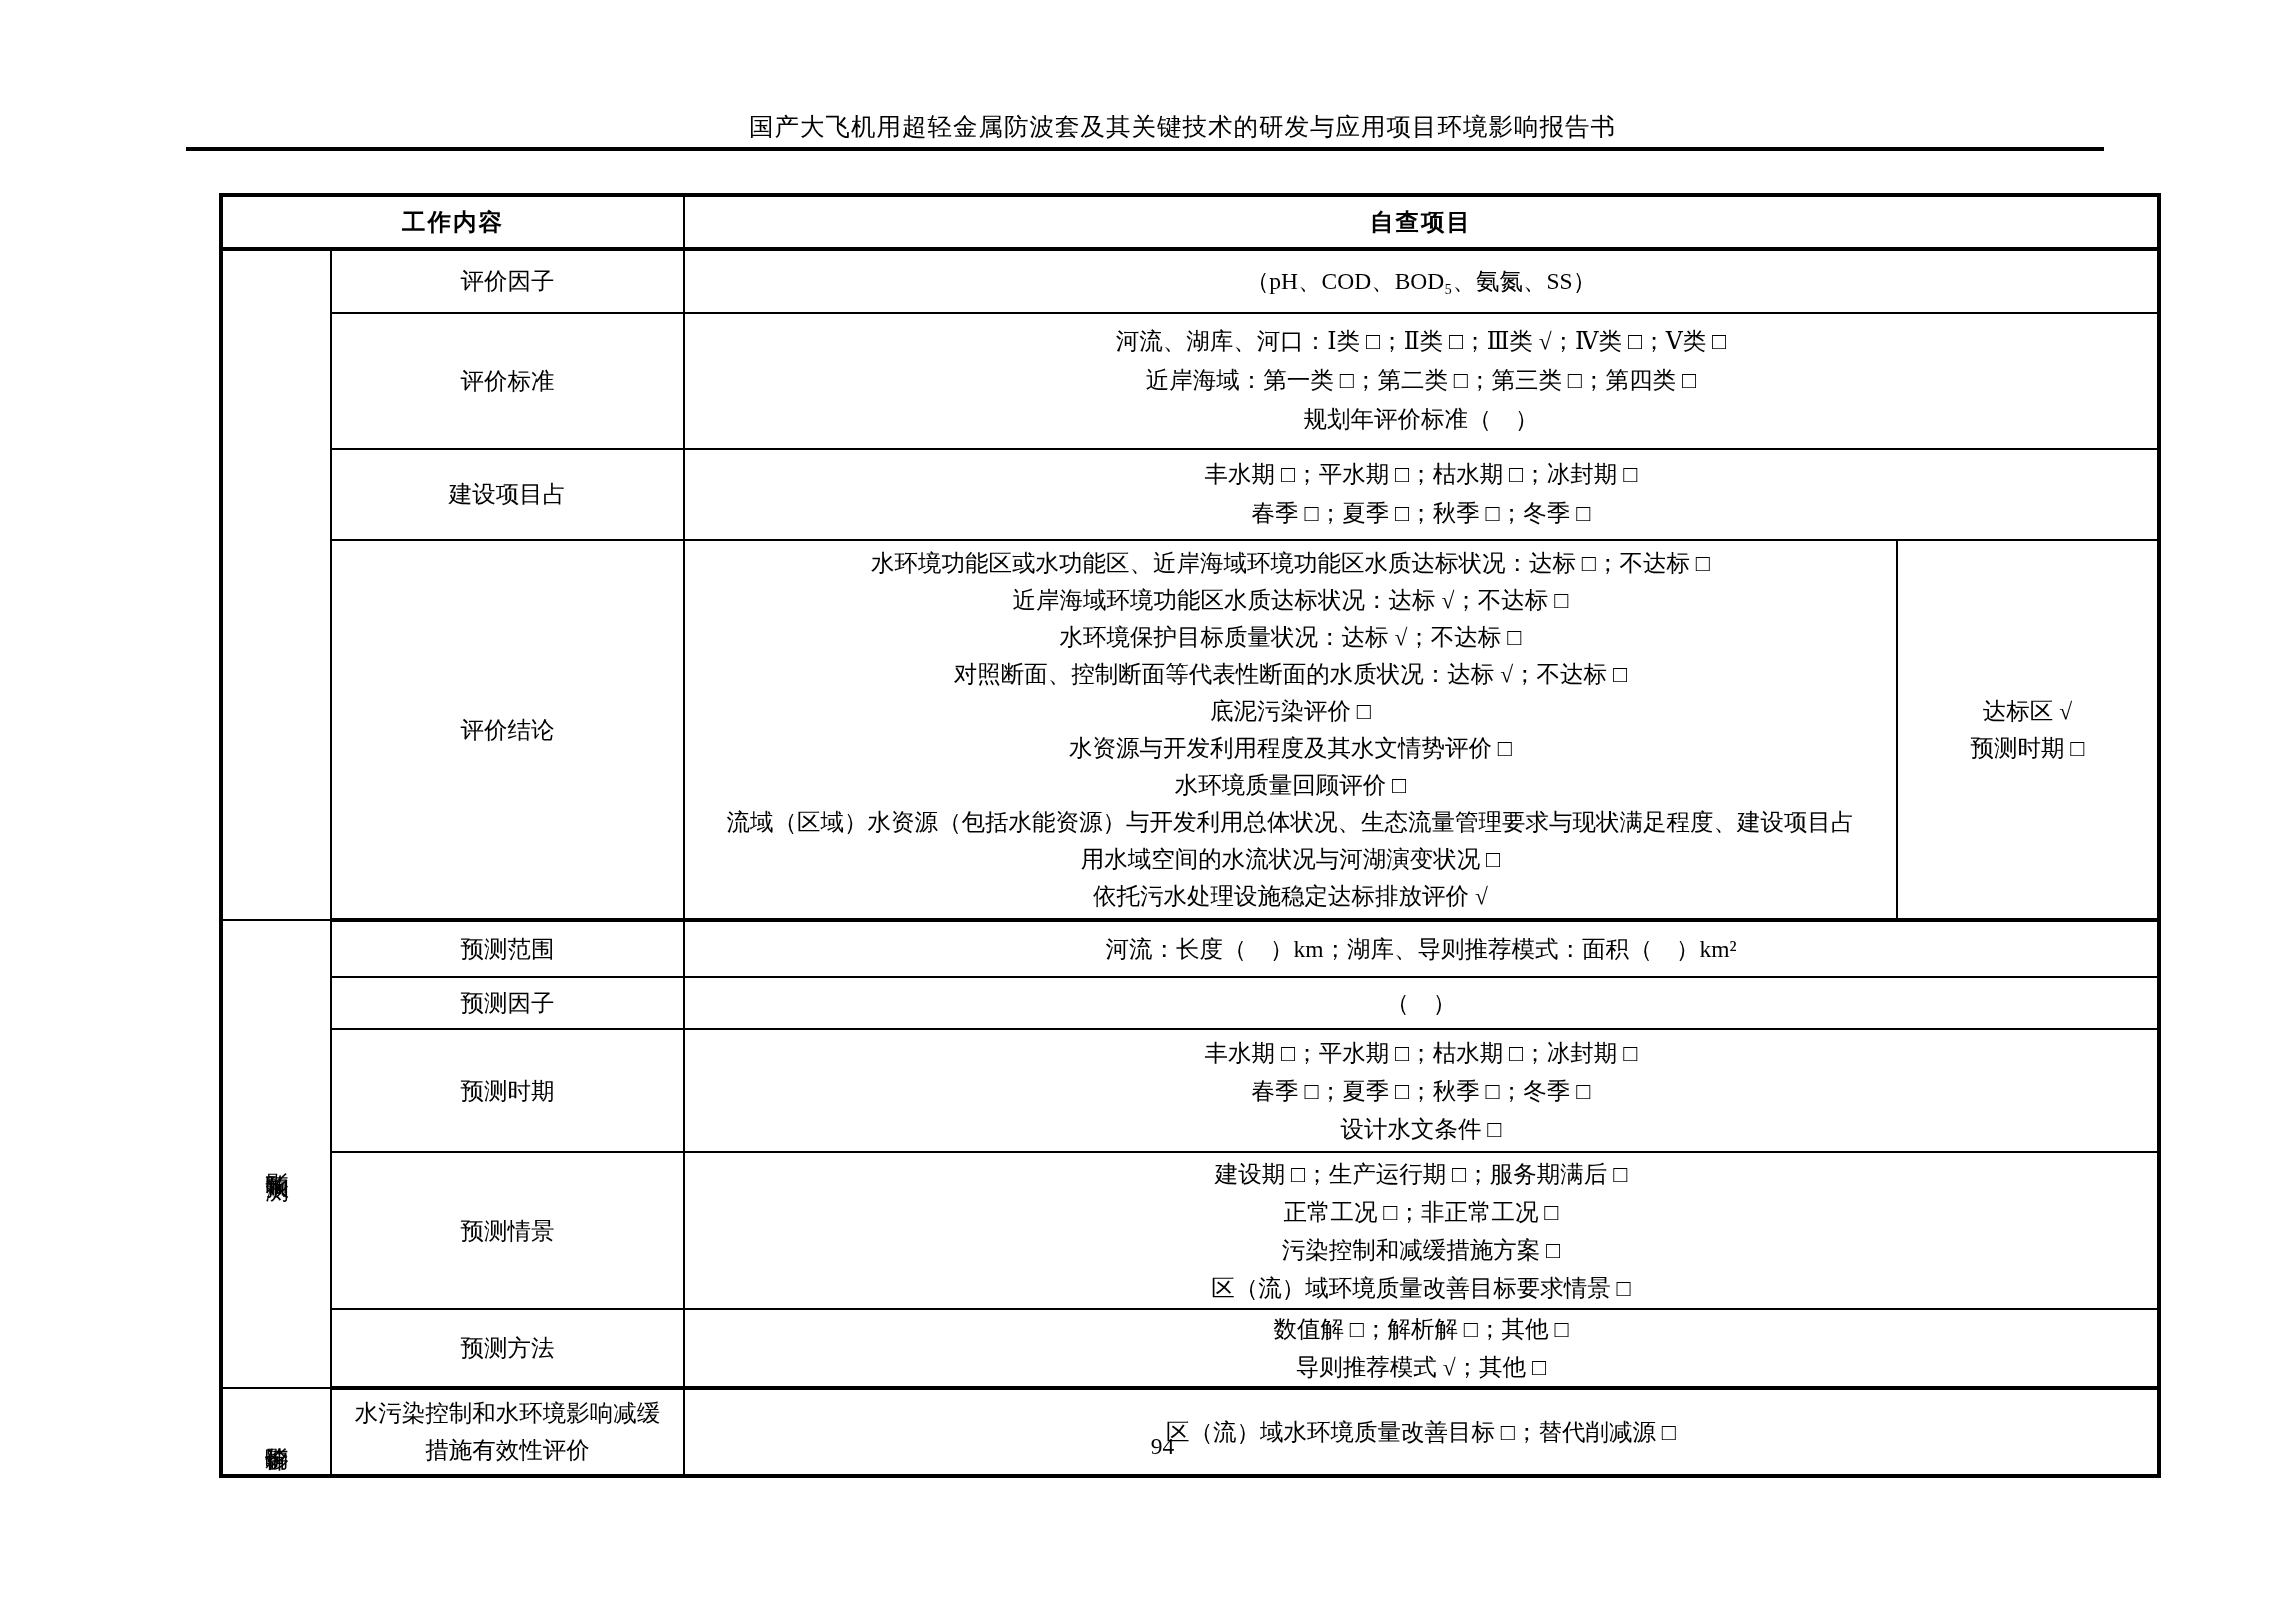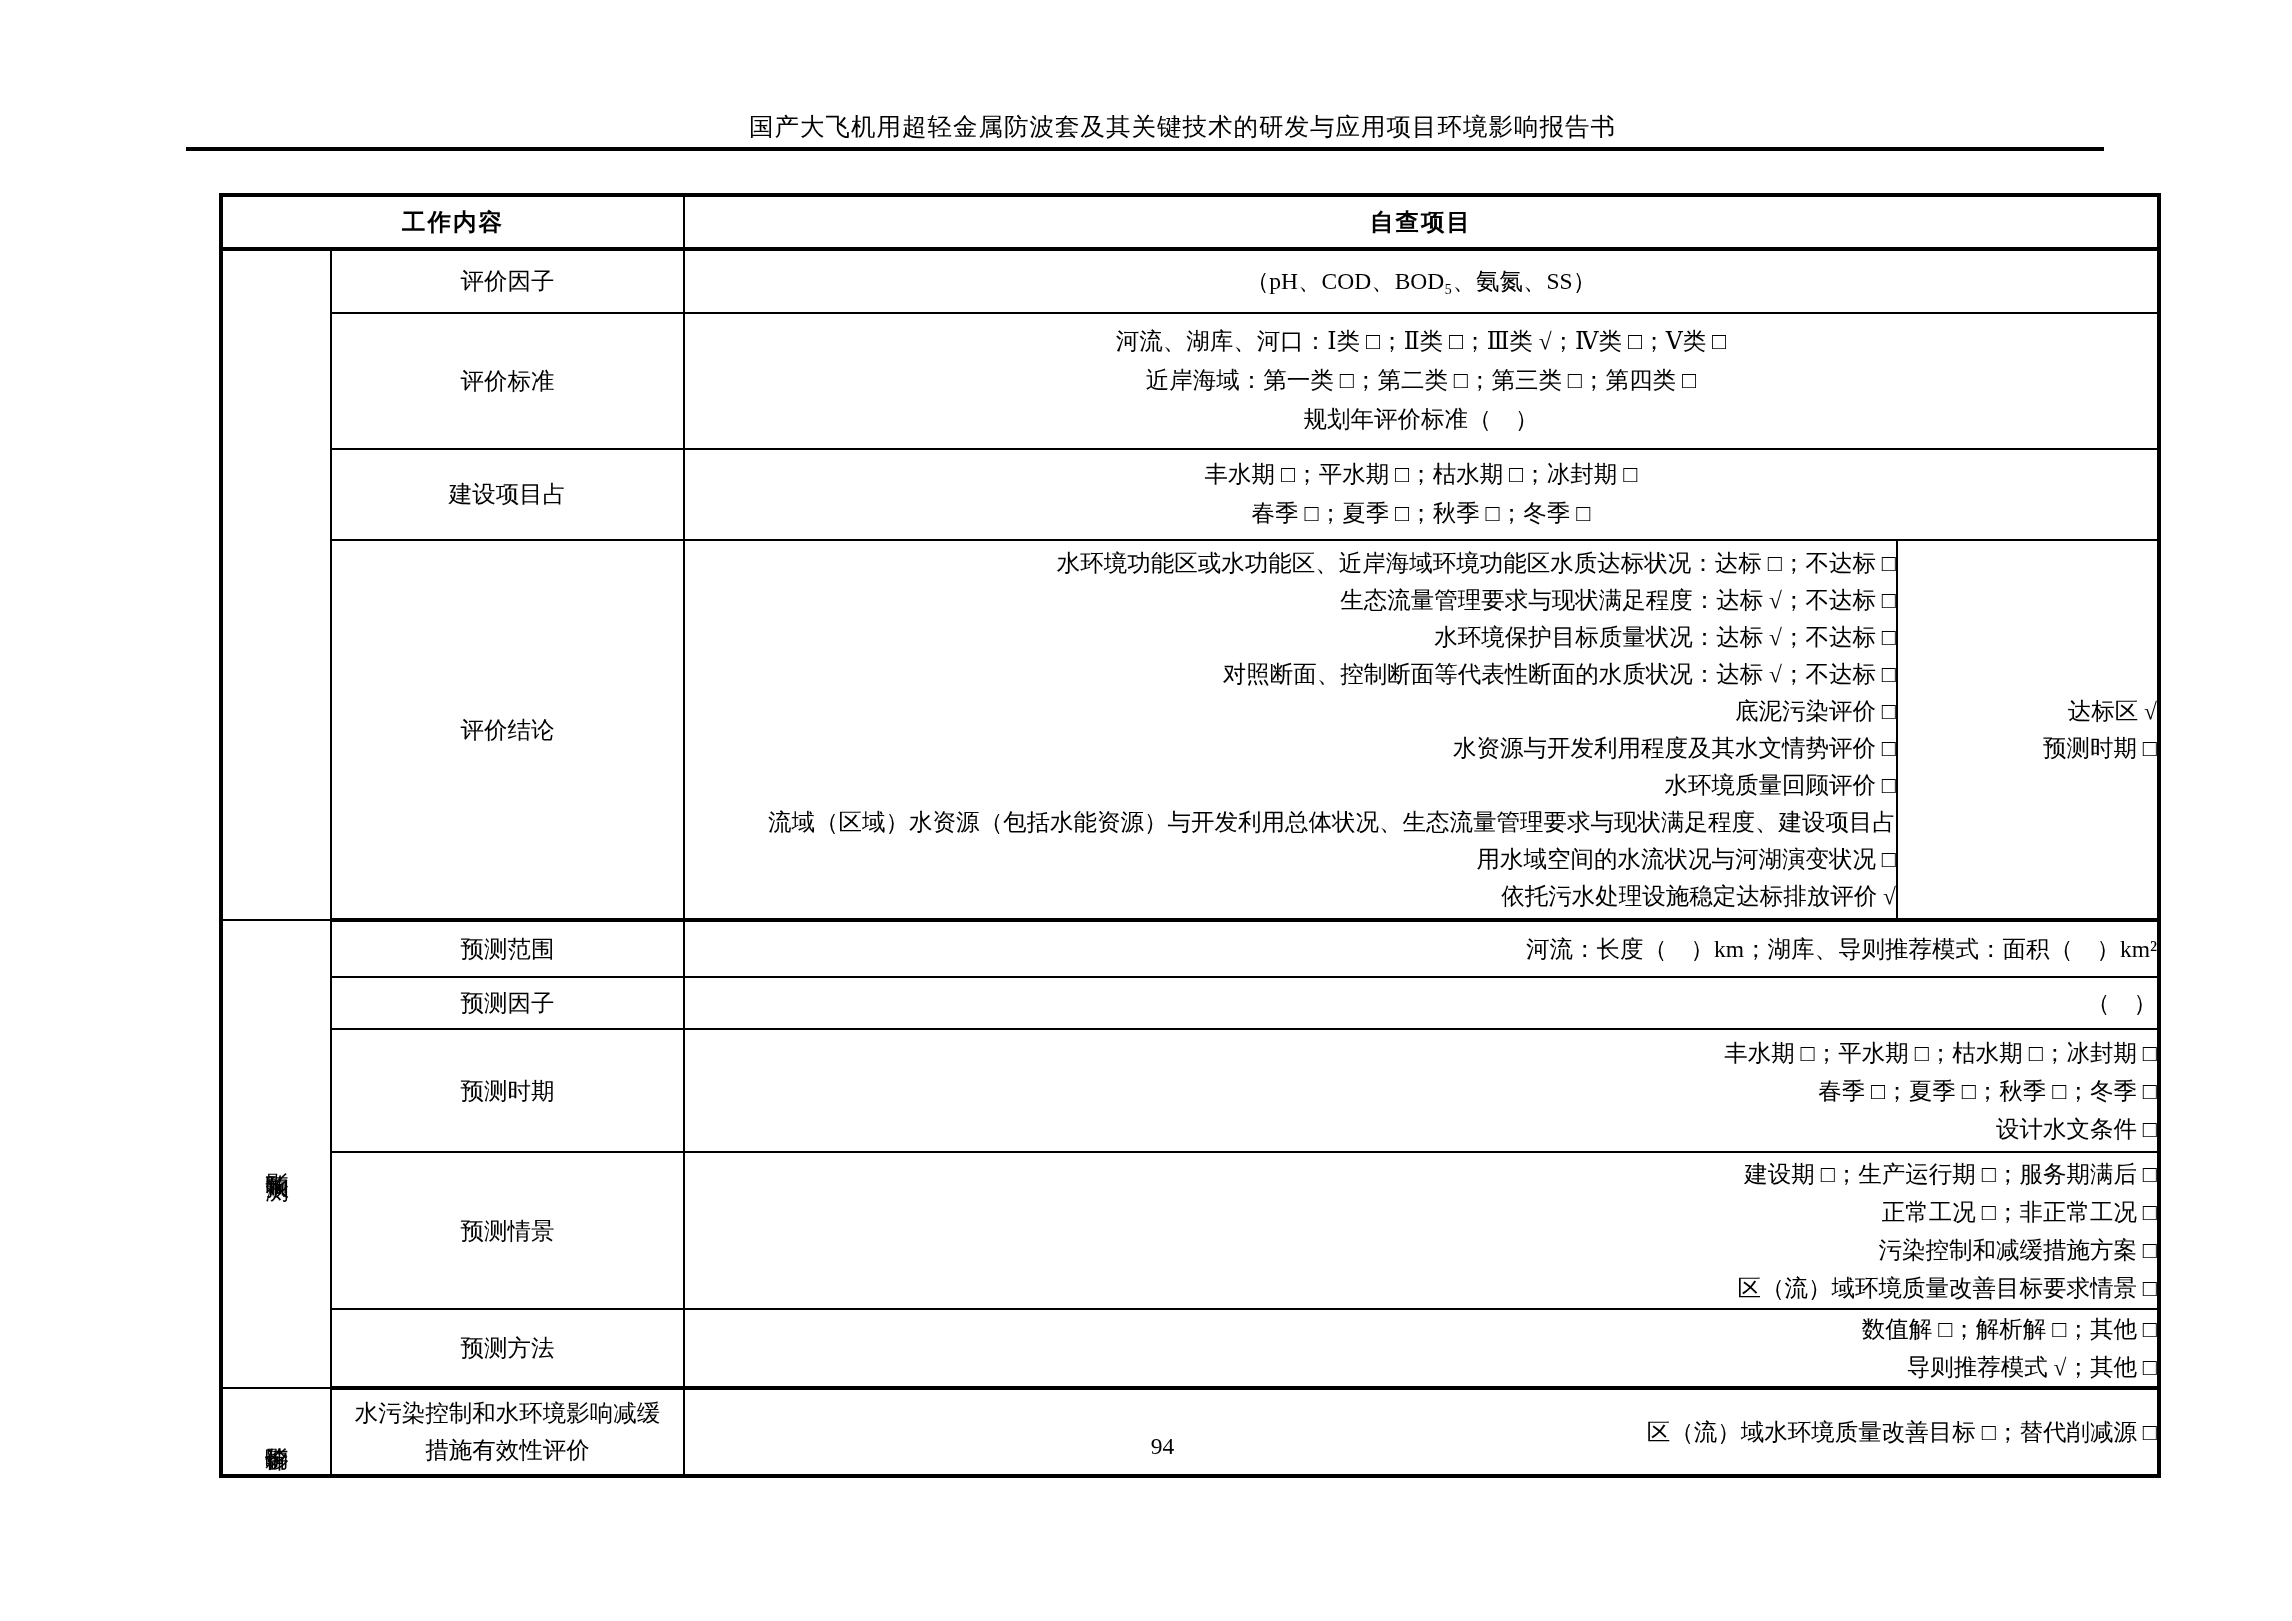--- a/index.html
+++ b/index.html
@@ -35,21 +35,21 @@
   }
   table.selfcheck td {
     border: 2px solid #000;
     padding: 0;
     vertical-align: middle;
     font-size: 23.5px;
   }
   tr.sep > td { border-bottom-width: 4.9px; }
   .hdr { font-weight: bold; font-size: 24.5px; text-align: center; letter-spacing: 2px; }
   .label { text-align: center; }
-  .content { text-align: right; padding: 5.9px 9.8px 5.9px 12.7px; }
+  .content { text-align: center; padding: 5.9px 9.8px 5.9px 12.7px; }
   .content.centered { text-align: center; padding: 5.9px 3.9px; }
   .ln { line-height: 38px; white-space: nowrap; overflow: visible; }
   .centered .ln { line-height: 39px; }
   .concl .ln { line-height: 37px; }
   .zone { padding-left: 16.7px; }
   .zone .ln { line-height: 37px; }
   .vtext {
     writing-mode: vertical-rl;
     display: inline-block;
     line-height: 27.4px;
@@ -128,21 +128,21 @@
     <td colspan="2" class="content centered">
       <div class="ln">丰水期 □；平水期 □；枯水期 □；冰封期 □</div>
       <div class="ln">春季 □；夏季 □；秋季 □；冬季 □</div>
     </td>
   </tr>
 
   <tr class="h-concl sep">
     <td class="label">评价结论</td>
     <td class="content concl">
       <div class="ln">水环境功能区或水功能区、近岸海域环境功能区水质达标状况：达标 □；不达标 □</div>
-      <div class="ln">生态流量管理要求与现状满足程度：达标 √；不达标 □</div>
+      <div class="ln">近岸海域环境功能区水质达标状况：达标 √；不达标 □</div>
       <div class="ln">水环境保护目标质量状况：达标 √；不达标 □</div>
       <div class="ln">对照断面、控制断面等代表性断面的水质状况：达标 √；不达标 □</div>
       <div class="ln">底泥污染评价 □</div>
       <div class="ln">水资源与开发利用程度及其水文情势评价 □</div>
       <div class="ln">水环境质量回顾评价 □</div>
       <div class="ln">流域（区域）水资源（包括水能资源）与开发利用总体状况、生态流量管理要求与现状满足程度、建设项目占</div>
       <div class="ln">用水域空间的水流状况与河湖演变状况 □</div>
       <div class="ln">依托污水处理设施稳定达标排放评价 √</div>
     </td>
     <td class="content zone">

